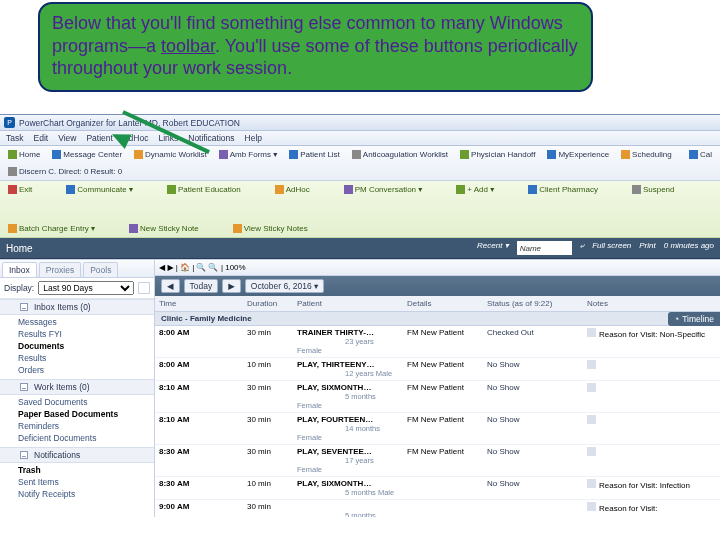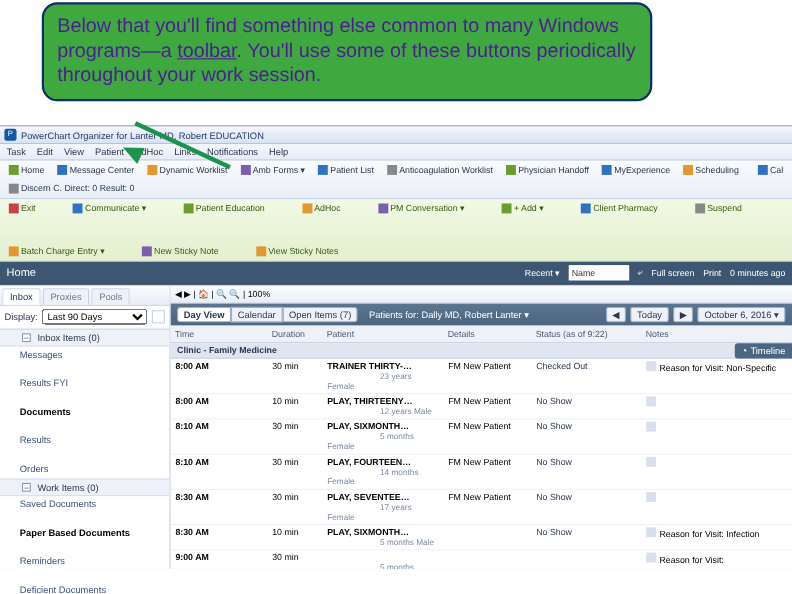--- a/index.html
+++ b/index.html
@@ -104,21 +104,21 @@
   .tbar.green .tbtn { color:#355a0e; }
 
   .hdr-dark {
     background: #3d5773;
     color: #fff;
     display: flex; justify-content: space-between; align-items: center;
     padding: 3px 6px;
     font-size: 10px;
     border-bottom: 1px solid #2a3b55;
   }
-  .hdr-dark .right { display:flex; gap:8px; align-items:center; font-size:8px; }
+  .hdr-dark .right { display:flex; gap:8px; align-items:flex-start; font-size:8px;font-style:italic; }
   .hdr-dark .right .box { background:#fff; color:#333; padding:0 3px; height:14px; display:flex; align-items:center; }
 
   .work {
     display: flex;
     height: 258px;
     background: #fff;
     border-top: 1px solid #c6d1e5;
   }
   .side {
     width: 155px;
@@ -150,21 +150,21 @@
     font-size:8.5px; height:14px; flex:1;
   }
   .side .disp .dots { width:12px; height:12px; border:1px solid #c6d1e5; }
   .sec-h {
     background:#eef2f8; border:1px solid #d7dfec;
     border-left:none; border-right:none;
     padding:2px 20px;
     display:flex; align-items:center; gap:6px;
   }
   .sec-h .sq { width:8px; height:8px; border:1px solid #8a99b5; background:#fff; display:flex; align-items:center; justify-content:center; font-size:7px; line-height:1; }
-  .sec-body { padding:2px 2px 4px 18px; display:flex; flex-direction:column; gap:16px; color:#39517c; }
+  .sec-body { padding:2px 2px 4px 18px; display:flex; flex-direction:column; gap:2px; color:#39517c; }
   .sec-body .it { padding:0; }
   .sec-body .it.bold { font-weight:bold; color:#000; }
 
   .main {
     flex:1; display:flex; flex-direction:column;
     position:relative;
     overflow:hidden;
   }
   .main-top {
     background:linear-gradient(#f9fbfd,#e9eef7);
@@ -419,28 +419,20 @@
             <div class="it">Notify Receipts</div>
           </div>
         </div>
     </div>
 
     <div class="main">
       <div class="main-top">
         <span>◀ ▶ | 🏠 | 🔍 🔍 | 100%</span>
       </div>
       <div class="mbar">
-        <div style="display:flex; gap:10px; align-items:center;">
-          <div class="seg" id="segs">
-              <div class="sbtn act">Day View</div>
-              <div class="sbtn">Calendar</div>
-              <div class="sbtn">Open Items (7)</div>
-            </div>
-          <span>Patients for: Dally MD, Robert Lanter ▾</span>
-        </div>
         <div class="nav" id="dnav">
             <div class="nbtn">◀</div>
             <div class="nbtn">Today</div>
             <div class="nbtn">▶</div>
             <div class="nbtn">October 6, 2016 ▾</div>
           </div>
       </div>
       <div class="tl-tab">Timeline</div>
       <div class="cols">
         <div class="c-time">Time</div>

